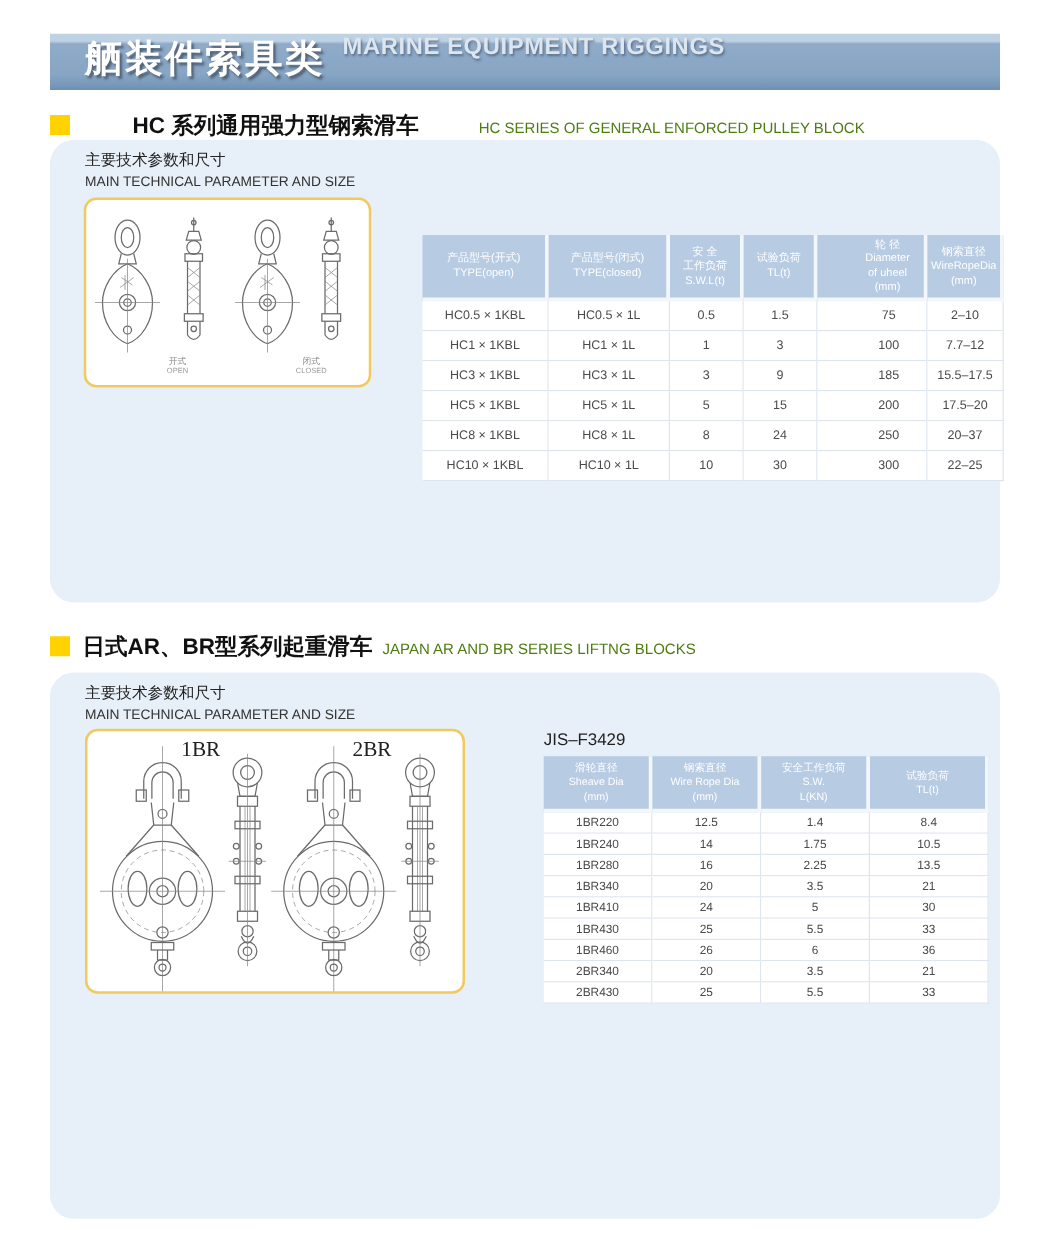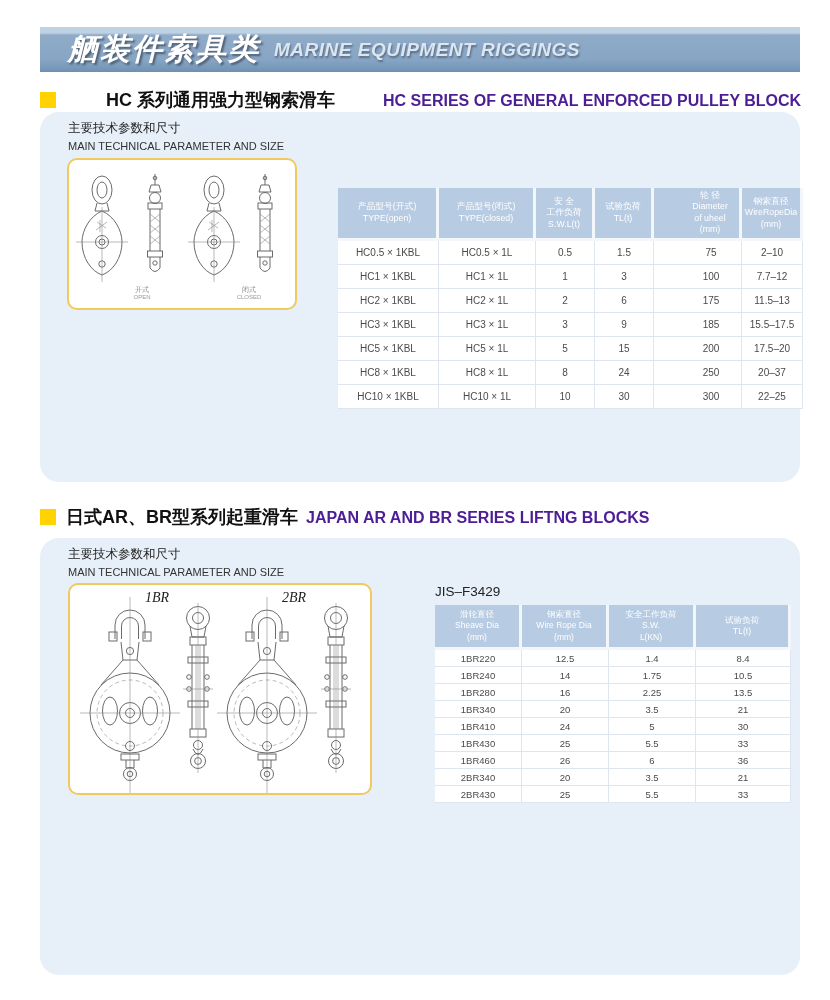--- a/index.html
+++ b/index.html
@@ -2,46 +2,46 @@
 <html><head>
 <meta charset="utf-8">
 <style>
   html,body{margin:0;padding:0;background:#fff;}
   .page{position:relative;width:830px;height:1000px;background:#fff;overflow:hidden;
         font-family:"Liberation Sans","DejaVu Sans",sans-serif;}
 
   
   .banner{position:absolute;left:40px;top:27px;width:760px;height:45px;
     background:linear-gradient(to bottom,#bed2e4 0%,#bed2e4 13%,#8fabc8 18%,#87a5c4 72%,#7b9bbc 88%,#6d90b2 100%);
-    display:flex;align-items:center;font-style:italic;}
+    display:flex;}
   .banner-zh{font-size:30px;font-weight:700;color:#fff;margin-left:28px;letter-spacing:2px;
     text-shadow:2px 2px 2px rgba(70,85,105,.85);}
   .banner-en{font-size:19px;font-weight:700;color:#dce6f0;margin-left:14px;letter-spacing:.5px;
     text-shadow:1px 2px 2px rgba(70,85,105,.7);}
 
   
   .sec-title{position:absolute;left:40px;display:flex;align-items:baseline;}
   .bullet{width:16px;height:16px;background:#ffd200;display:inline-block;align-self:center;margin-right:10px;}
   .sec-zh{font-size:18px;font-weight:700;color:#111;}
-  .sec-en{font-size:16px;font-weight:700;color:#4c1d95;margin-left:8px;}
+  .sec-en{font-size:12px;font-weight:400;color:#4d7c0f;margin-left:8px;}
 
   
   .panel{position:absolute;left:40px;width:760px;background:#e7eff8;border-radius:19px;}
   .param{position:absolute;left:28px;top:8px;}
   .param-zh{font-size:12.5px;color:#222;margin-bottom:3px;}
   .param-en{font-size:11px;color:#333;}
 
   
   .drawbox{position:absolute;background:#fff;border:2px solid #f0c95f;border-radius:10px;}
   .draw-svg{position:absolute;left:0;top:0;}
   .tiny-label{position:absolute;text-align:center;color:#888;line-height:1.2;width:70px;}
   .tiny-zh{font-size:7px;}
   .tiny-en{font-size:6px;color:#999;}
   .br-label{position:absolute;font-family:"Liberation Serif","DejaVu Serif",serif;
-    font-size:14px;color:#222;font-style:italic;}
+    font-size:17px;color:#222;}
 
   
   table{position:absolute;border-collapse:separate;border-spacing:0;table-layout:fixed;}
   thead th{background:#b7cbe2;color:#fff;font-weight:400;vertical-align:middle;text-align:center;
     border-right:3px solid #f3f7fb;border-bottom:3px solid #f3f7fb;padding:2px 1px;}
   thead th div{line-height:1.3;}
   tbody td{background:#fff;color:#4a4a4a;text-align:center;vertical-align:middle;
     border-right:1px solid #dfe5ee;border-bottom:1px solid #dfe5ee;padding:0 1px;}
 
   .t1{left:298px;top:76px;width:437px;font-size:10px;}
@@ -173,28 +173,20 @@
             <td>75</td>
             <td>2–10</td>
           </tr>
           <tr>
             <td>HC1 × 1KBL</td>
             <td>HC1 × 1L</td>
             <td>1</td>
             <td>3</td>
             <td>100</td>
             <td>7.7–12</td>
-          </tr>
-          <tr>
-            <td>HC2 × 1KBL</td>
-            <td>HC2 × 1L</td>
-            <td>2</td>
-            <td>6</td>
-            <td>175</td>
-            <td>11.5–13</td>
           </tr>
           <tr>
             <td>HC3 × 1KBL</td>
             <td>HC3 × 1L</td>
             <td>3</td>
             <td>9</td>
             <td>185</td>
             <td>15.5–17.5</td>
           </tr>
           <tr>

